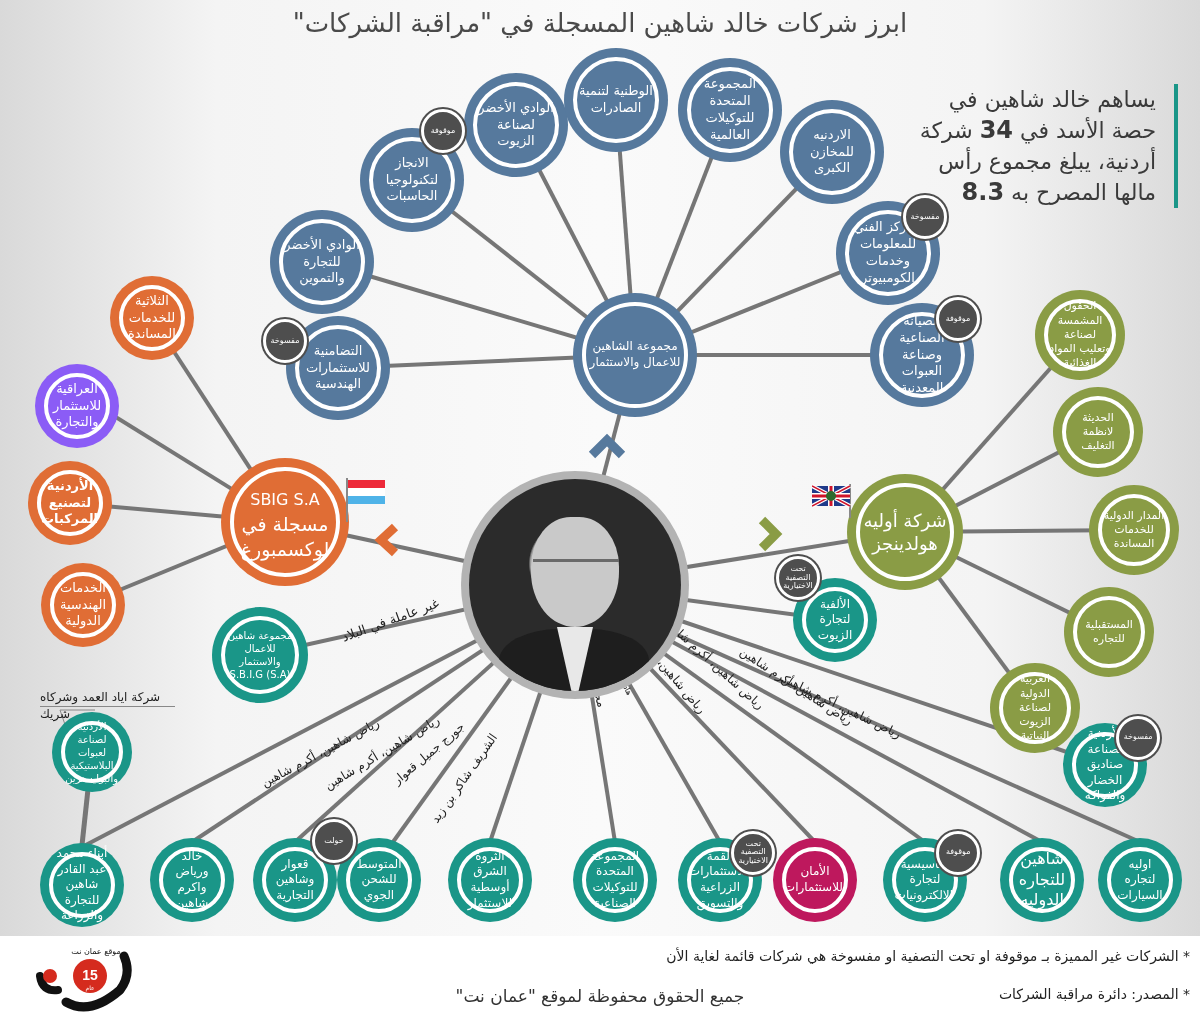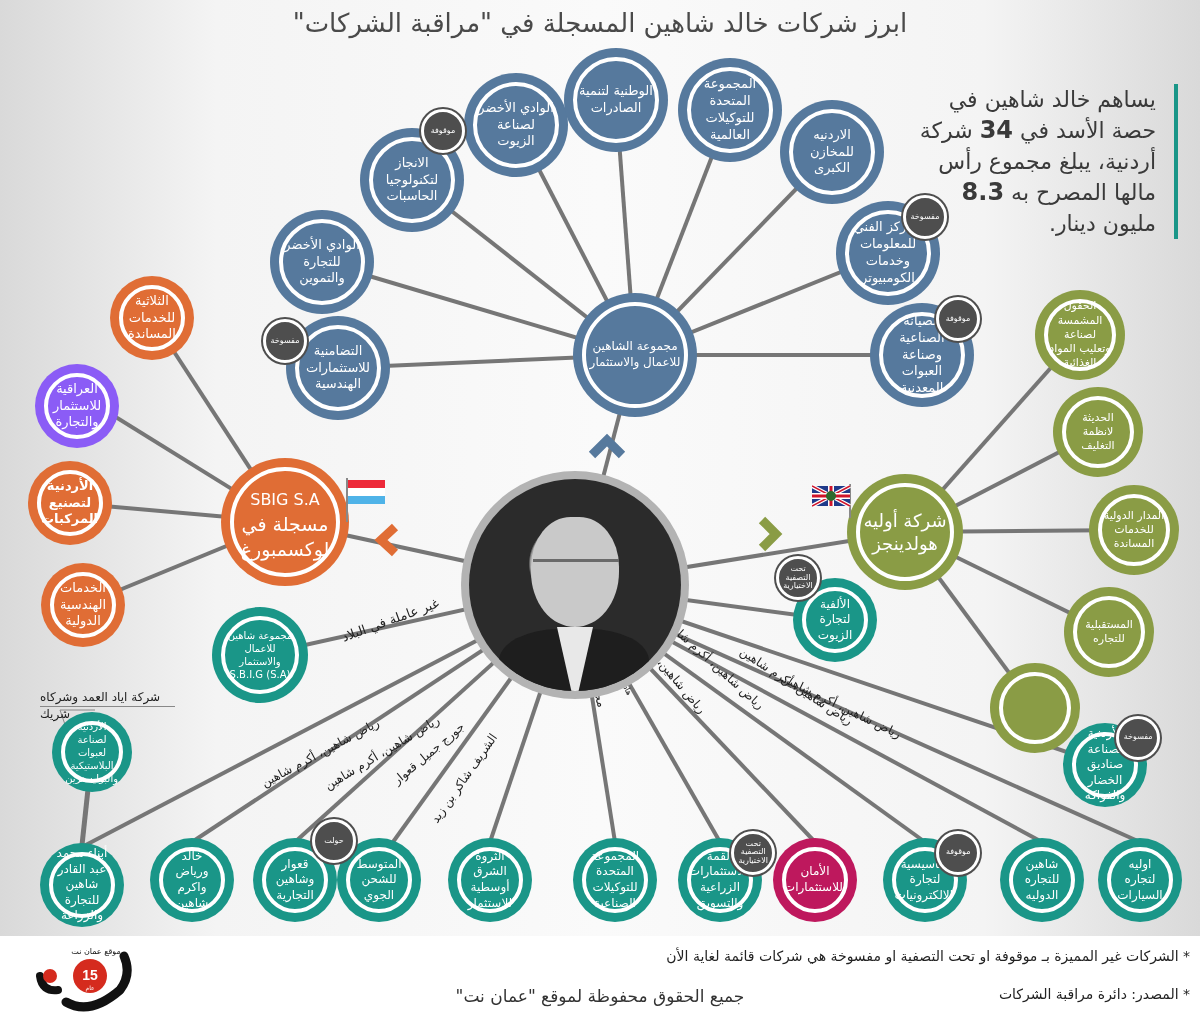--- a/index.html
+++ b/index.html
@@ -67,21 +67,20 @@
 </head>
 <body>
 
 <div class="title">ابرز شركات خالد شاهين المسجلة في "مراقبة الشركات"</div>
 
 <div class="summary">
   <div>يساهم خالد شاهين في</div>
   <div><span>حصة الأسد في</span> <b>34</b> <span>شركة</span></div>
   <div>أردنية، يبلغ مجموع رأس</div>
   <div><span>مالها المصرح به</span> <b>8.3</b></div>
-  <div>مليون دينار.</div>
 </div>
 
 <div id="stage">
   <svg width="1200" height="930" id="edges">
       <line x1="575" y1="585" x2="635" y2="355" stroke="#767676" stroke-width="4"></line>
       <polyline points="592,455 607,440 622,455" fill="none" stroke="#56799d" stroke-width="9" stroke-linejoin="miter"></polyline>
       <line x1="635" y1="355" x2="338" y2="368" stroke="#767676" stroke-width="4"></line>
       <line x1="635" y1="355" x2="322" y2="262" stroke="#767676" stroke-width="4"></line>
       <line x1="635" y1="355" x2="412" y2="180" stroke="#767676" stroke-width="4"></line>
       <line x1="635" y1="355" x2="516" y2="125" stroke="#767676" stroke-width="4"></line>
@@ -231,20 +230,21 @@
     <div class="node" style="left: 1089px; top: 485px; width: 90px; height: 90px; background: rgb(138, 156, 69);">
       <div class="inner" style="left: 9px; top: 9px; width: 72px; height: 72px;"></div>
       <div class="label" style="font-size: 11px; max-width: 62px;">المدار الدولية للخدمات المساندة</div>
     </div>
     <div class="node" style="left: 1064px; top: 587px; width: 90px; height: 90px; background: rgb(138, 156, 69);">
       <div class="inner" style="left: 9px; top: 9px; width: 72px; height: 72px;"></div>
       <div class="label" style="font-size: 11px; max-width: 62px;">المستقبلية للتجاره</div>
     </div>
     <div class="node" style="left: 990px; top: 663px; width: 90px; height: 90px; background: rgb(138, 156, 69);">
       <div class="inner" style="left: 9px; top: 9px; width: 72px; height: 72px;"></div>
+      <div class="label" style="font-size: 11px; max-width: 62px;">العربية الدولية لصناعة الزيوت النباتية</div>
     </div>
     <div class="node" style="left: 52px; top: 712px; width: 80px; height: 80px; background: rgb(26, 150, 136);">
       <div class="inner" style="left: 9px; top: 9px; width: 62px; height: 62px;"></div>
       <div class="label" style="font-size: 10px; max-width: 52px;">الأردنية لصناعة لعبوات البلاستيكية والبوليسترين</div>
     </div>
     <div class="node" style="left: 212px; top: 607px; width: 96px; height: 96px; background: rgb(26, 150, 136);">
       <div class="inner" style="left: 9px; top: 9px; width: 78px; height: 78px;"></div>
       <div class="label" style="font-size: 10px; max-width: 68px;">مجموعة شاهين للاعمال والاستثمار (S.A) S.B.I.G</div>
     </div>
     <div class="node" style="left: 793px; top: 578px; width: 84px; height: 84px; background: rgb(26, 150, 136);">
@@ -291,21 +291,21 @@
       <div class="inner" style="left: 9px; top: 9px; width: 66px; height: 66px;"></div>
       <div class="label" style="font-size: 12px; max-width: 56px;">الأمان للاستثمارات</div>
     </div>
     <div class="node" style="left: 883px; top: 838px; width: 84px; height: 84px; background: rgb(26, 150, 136);">
       <div class="inner" style="left: 9px; top: 9px; width: 66px; height: 66px;"></div>
       <div class="label" style="font-size: 12px; max-width: 56px;">التاسيسية لتجارة الالكترونيات</div>
     </div>
     <div class="badge" style="width: 38px; height: 38px; left: 936.24px; top: 830.76px;">موقوفة</div>
     <div class="node" style="left: 1000px; top: 838px; width: 84px; height: 84px; background: rgb(26, 150, 136);">
       <div class="inner" style="left: 9px; top: 9px; width: 66px; height: 66px;"></div>
-      <div class="label" style="font-size: 12px; max-width: 56px;">شاهين للتجاره الدوليه</div>
+      <div class="label" style="font-size: 16px; max-width: 56px;">شاهين للتجاره الدوليه</div>
     </div>
     <div class="node" style="left: 1098px; top: 838px; width: 84px; height: 84px; background: rgb(26, 150, 136);">
       <div class="inner" style="left: 9px; top: 9px; width: 66px; height: 66px;"></div>
       <div class="label" style="font-size: 12px; max-width: 56px;">اوليه لتجاره السيارات</div>
     </div>
     <div class="edge-label" style="right: 762px; top: 595px; transform: rotate(-20deg); font-size: 13px;">غير عاملة في البلاد</div>
     <div class="edge-label" style="right: 822px; top: 715px; transform: rotate(-28deg); font-size: 12px;">رياض شاهين، أكرم شاهين</div>
     <div class="edge-label" style="right: 762px; top: 712px; transform: rotate(-31deg); font-size: 12px;">رياض شاهين، أكرم شاهين</div>
     <div class="edge-label" style="right: 737px; top: 718px; transform: rotate(-40deg); font-size: 12px;">جورج جميل قعوار</div>
     <div class="edge-label" style="right: 706px; top: 728px; transform: rotate(-55deg); font-size: 12px;">الشريف شاكر بن زيد</div>

